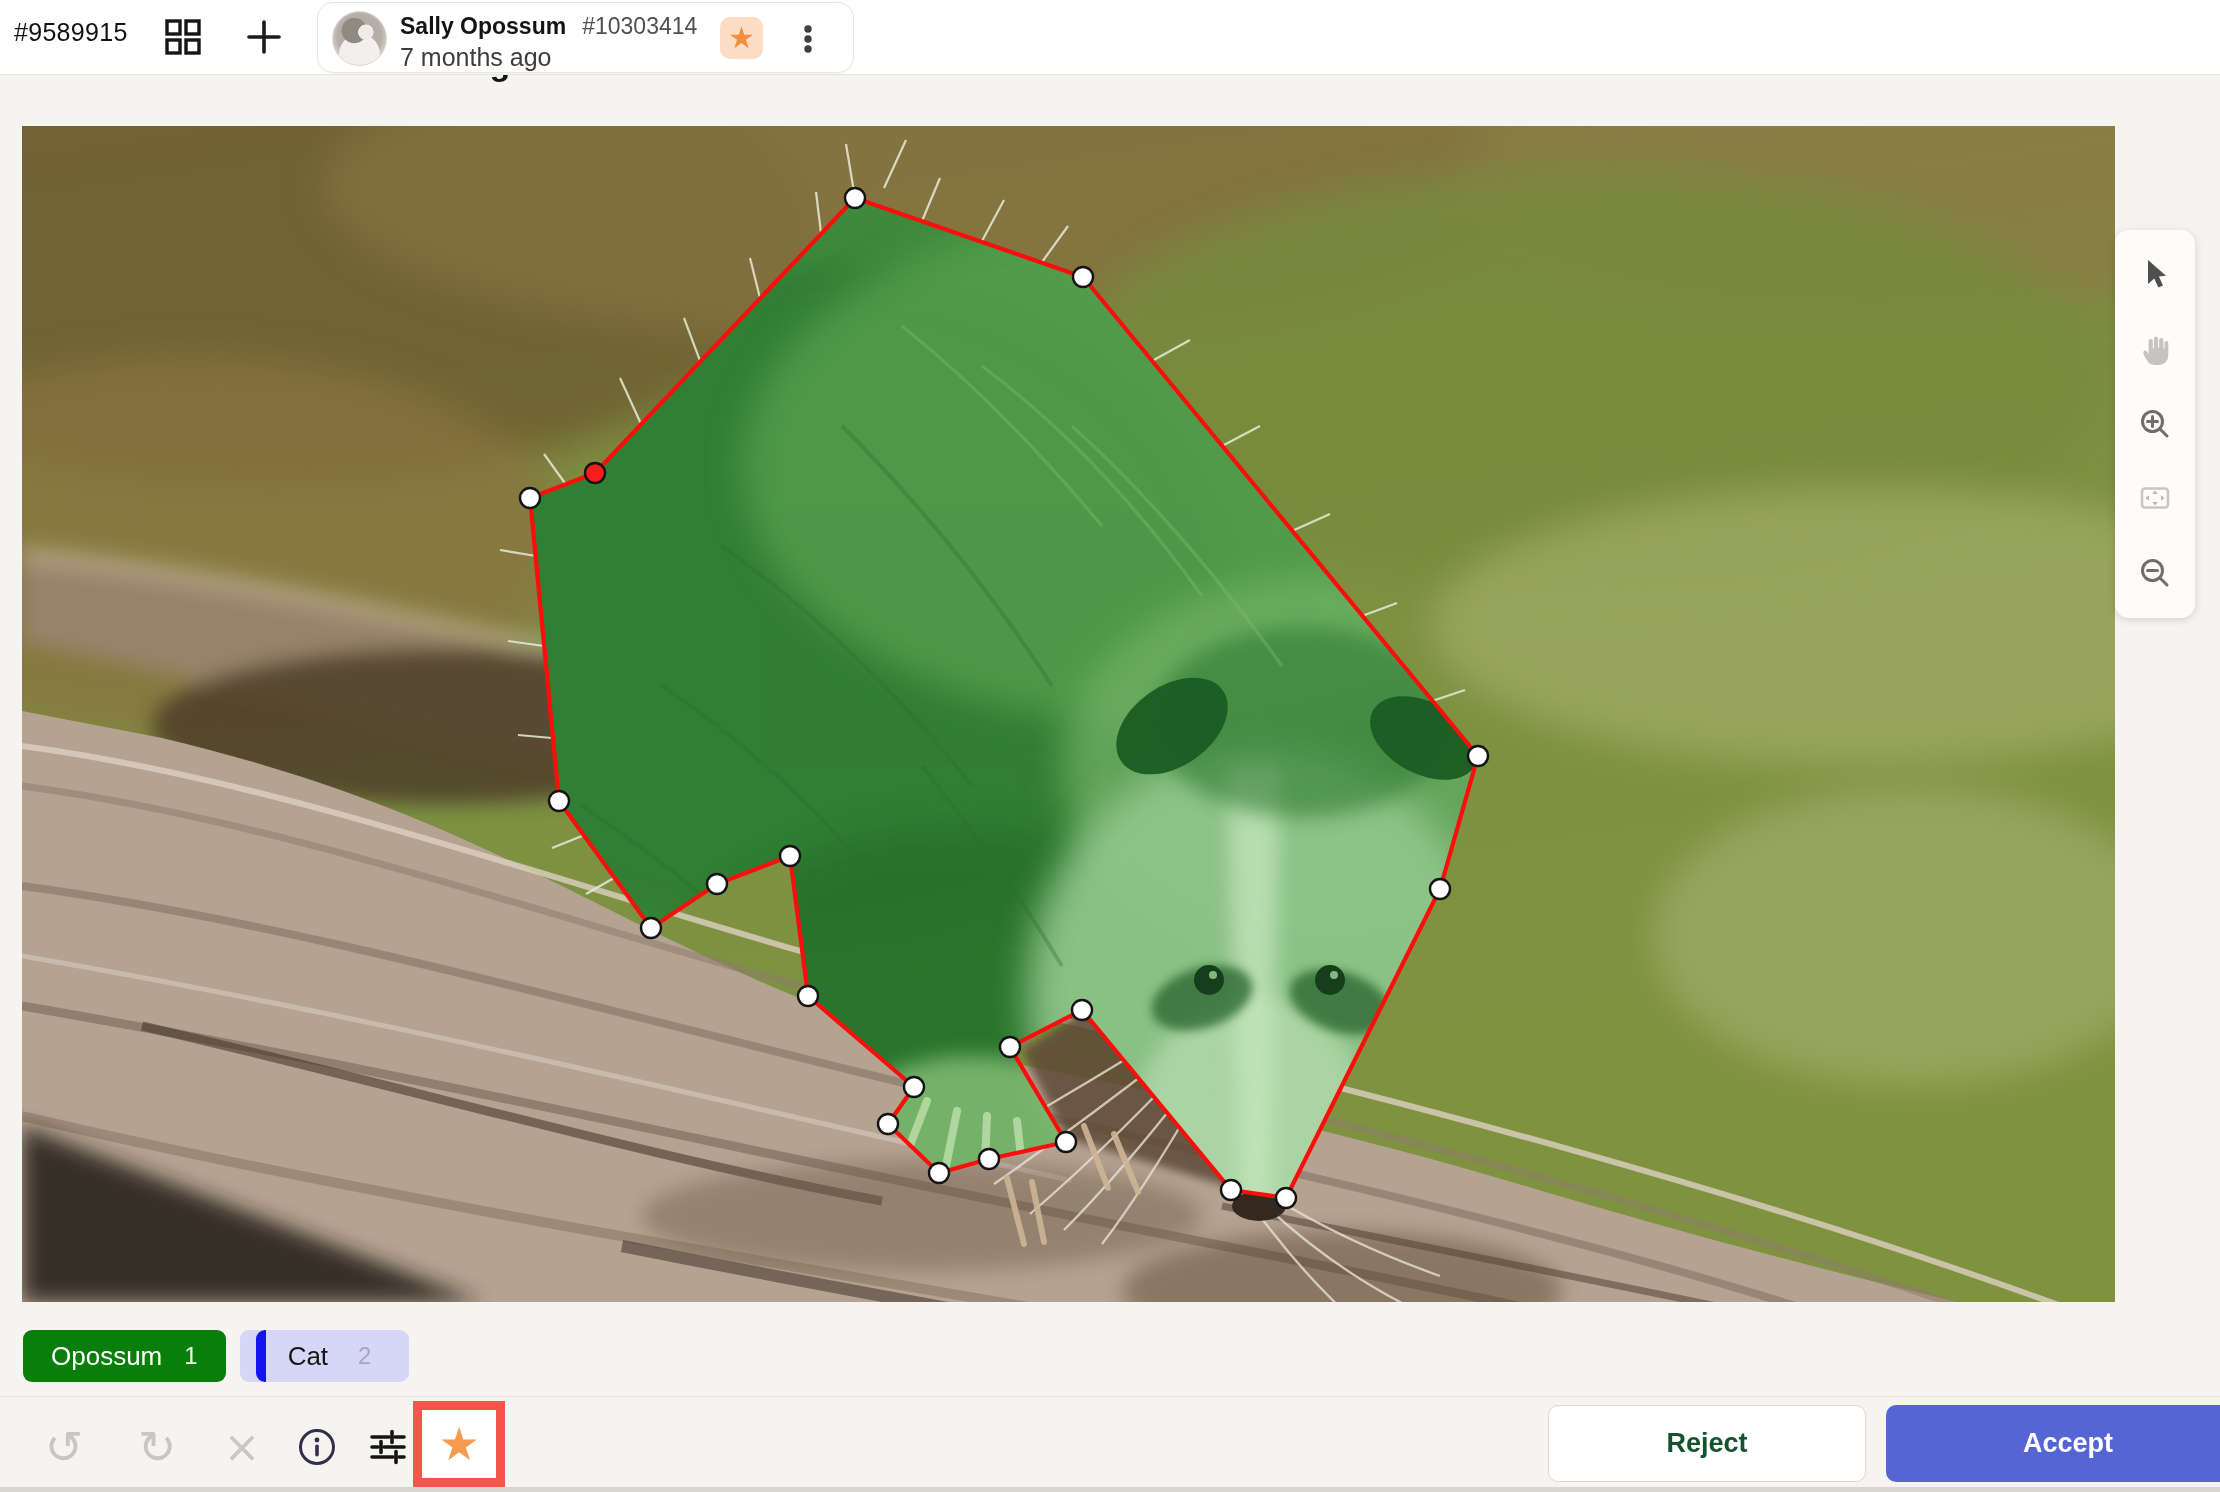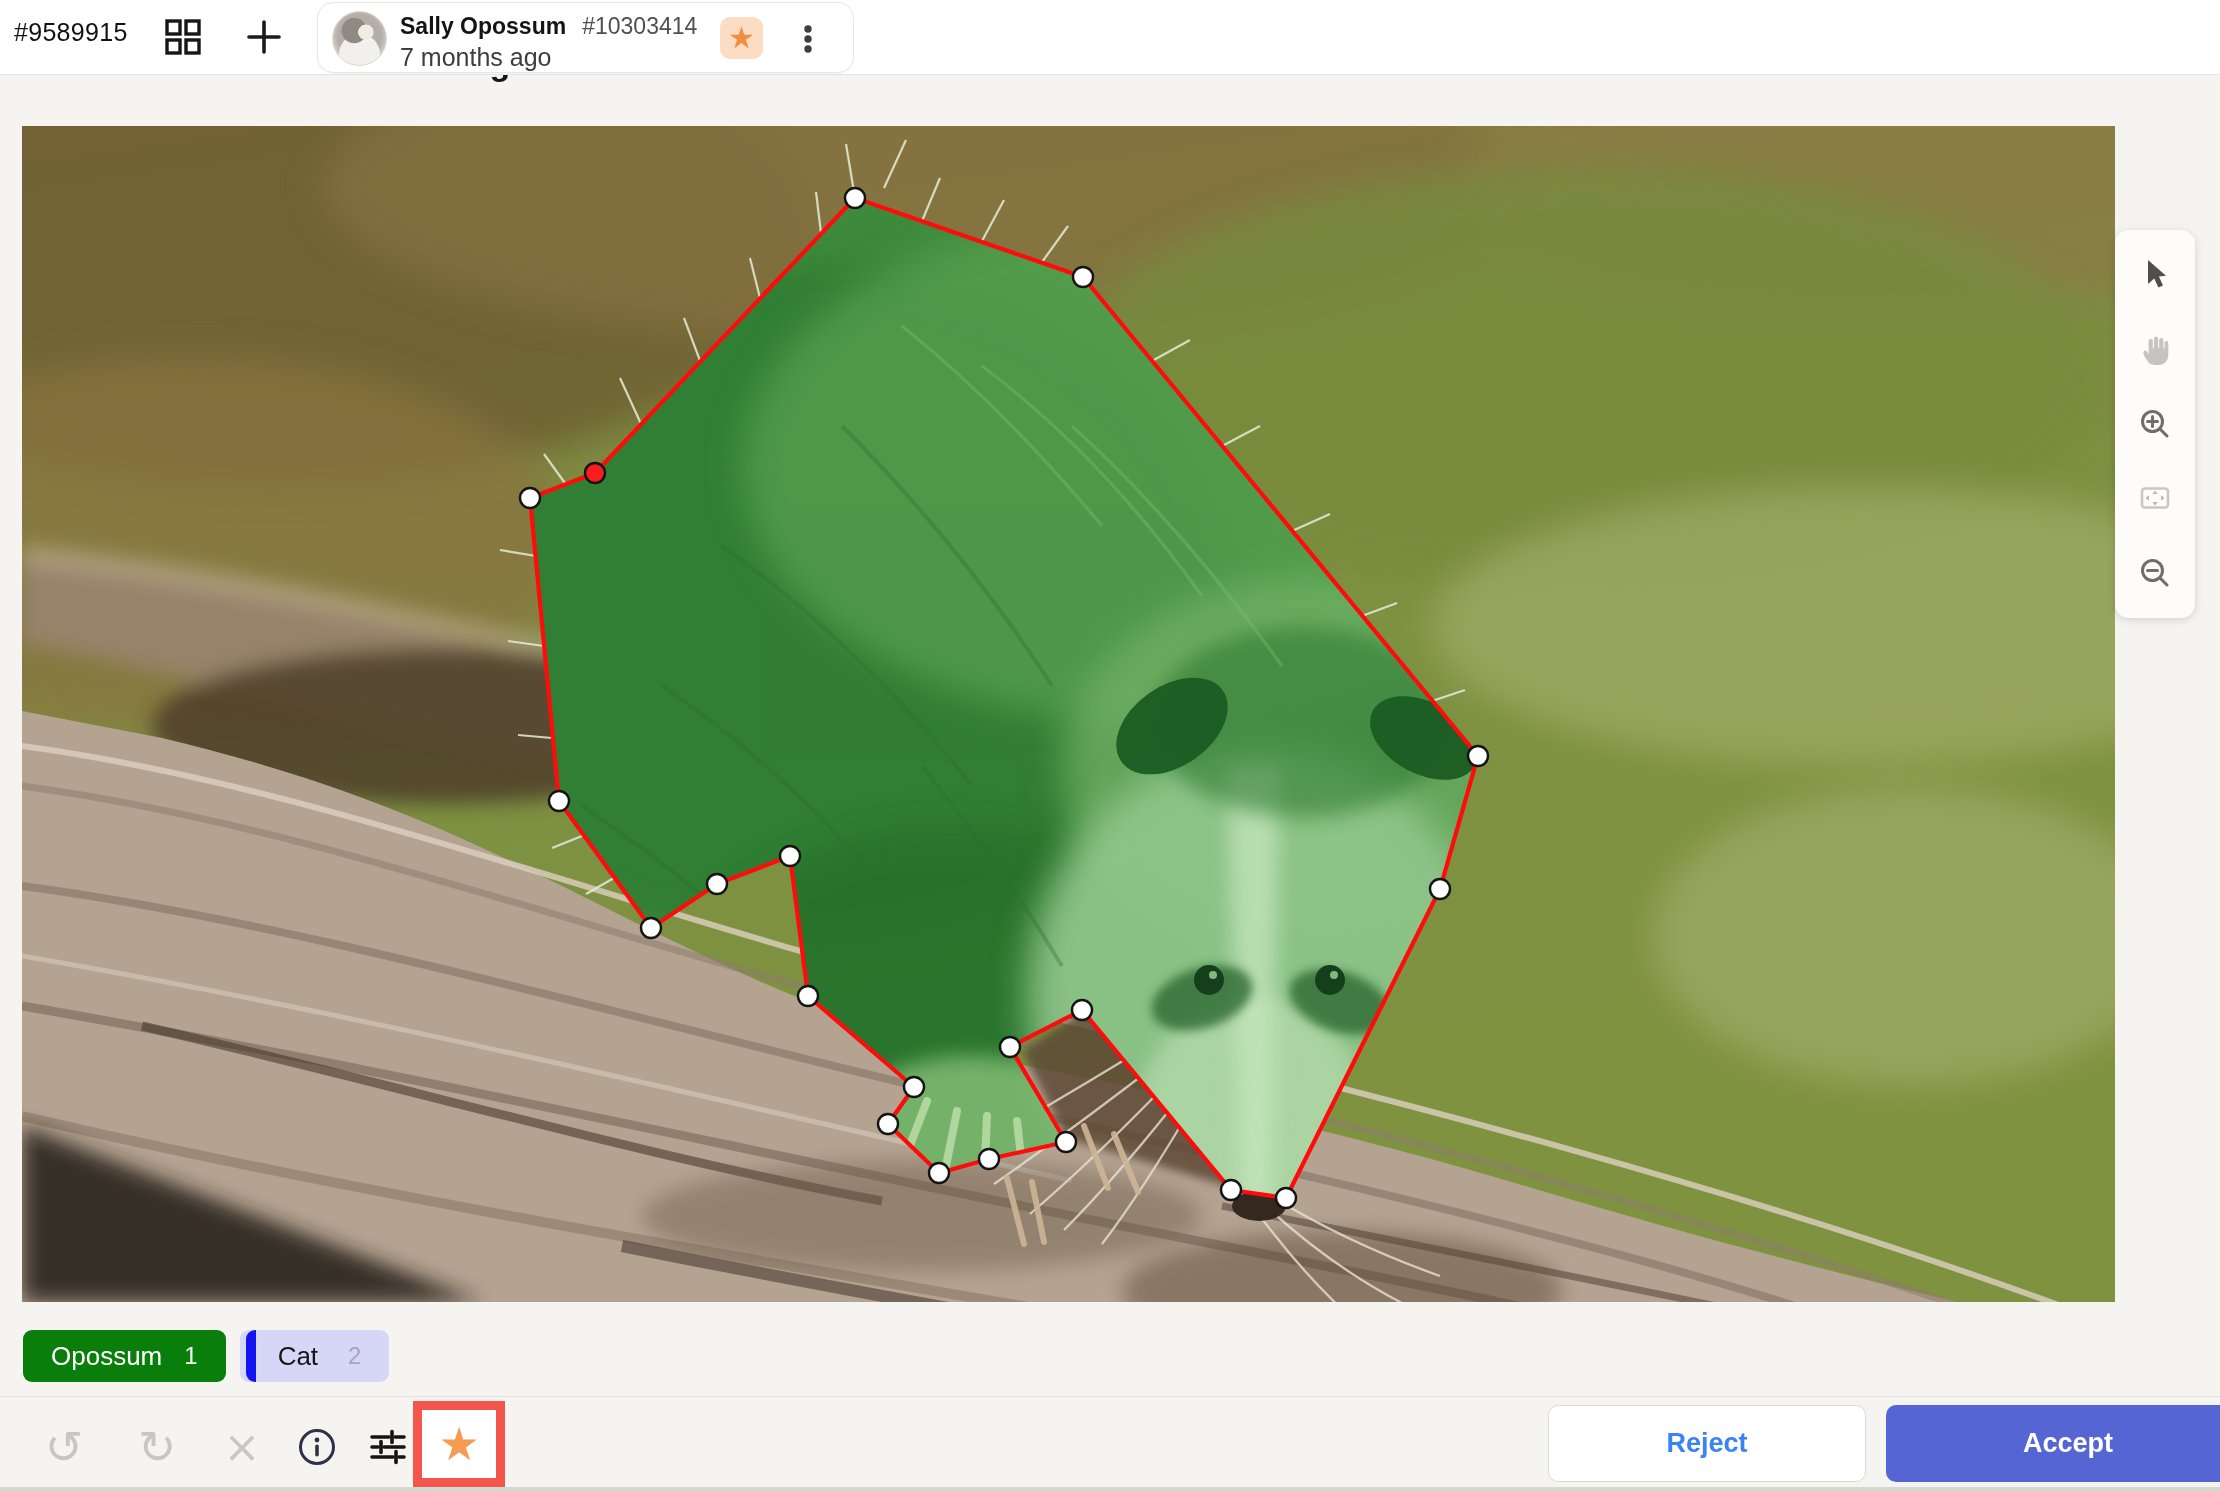--- a/index.html
+++ b/index.html
@@ -47,39 +47,39 @@
     border-radius:14px;box-shadow:0 2px 8px rgba(0,0,0,.14);z-index:12;display:flex;flex-direction:column;
     align-items:center;justify-content:space-around;padding:8px 0;box-sizing:border-box;}
   .tool-btn{width:56px;height:56px;background:none;border:none;padding:0;cursor:pointer;
     display:flex;align-items:center;justify-content:center;}
   
   .labels-row{position:absolute;left:23px;top:1330px;display:flex;gap:14px;z-index:6;}
   .chip{height:52px;border-radius:9px;display:inline-flex;align-items:center;cursor:pointer;
     font-size:26px;box-sizing:border-box;}
   .chip-opossum{color:#ffffff;padding:0 28px;gap:22px;}
   .chip-opossum .hotkey{font-size:24px;color:rgba(255,255,255,.95);}
-  .chip-cat{background:#d6d6f7;color:#161616;padding:6px;}
+  .chip-cat{background:#d6d6f7;color:#161616;padding:16px;}
   .chip-cat .bar{width:10px;height:52px;border-radius:9px 0 0 9px;}
   .chip-cat .txt{padding:0 0 0 22px;}
   .chip-cat .hotkey{font-size:24px;color:#a6a6b8;padding:0 22px 0 30px;}
   
   .bottom-divider{position:absolute;left:0;top:1396px;width:2220px;height:1px;background:#e3e1de;z-index:6;}
   .bt-btn{position:absolute;top:1413px;width:52px;height:68px;background:none;border:none;padding:0;
     cursor:pointer;display:flex;align-items:center;justify-content:center;z-index:8;}
   .glyph{font-family:"DejaVu Sans",sans-serif;line-height:1;}
   .undo-btn{left:38px;} .redo-btn{left:131px;} .x-btn{left:216px;}
   .undo-btn .glyph,.redo-btn .glyph{font-size:46px;color:#c8c6c3;}
   .x-btn .glyph{font-size:44px;color:#c9c7c4;}
   .info-btn{left:291px;} .sliders-btn{left:362px;}
   .star-highlight{position:absolute;left:413px;top:1401px;width:74px;height:68px;background:#ffffff;
     border:9px solid #f4564c;z-index:7;display:flex;align-items:center;justify-content:center;}
   .star-highlight .glyph{font-size:46px;color:#f59b52;}
   .action-btn{position:absolute;top:1405px;height:77px;border-radius:10px;font-size:27px;font-weight:700;
     cursor:pointer;z-index:8;font-family:inherit;}
-  .reject-btn{left:1548px;width:318px;background:#ffffff;border:1.5px solid #dbd9d6;color:#3b82f6;}
+  .reject-btn{left:1548px;width:318px;background:#ffffff;border:1.5px solid #dbd9d6;color:#14532d;}
   .accept-btn{left:1886px;width:364px;border:none;color:#ffffff;}
   .bottom-strip{position:absolute;left:0;top:1487px;width:2220px;height:5px;background:#d9d6d1;z-index:9;}
 </style>
 </head>
 <body>
 
 <header class="topbar">
   <span class="task-id">#9589915</span>
   <button class="icon-btn grid-btn">
     <svg width="38" height="38" viewBox="0 0 38 38">

